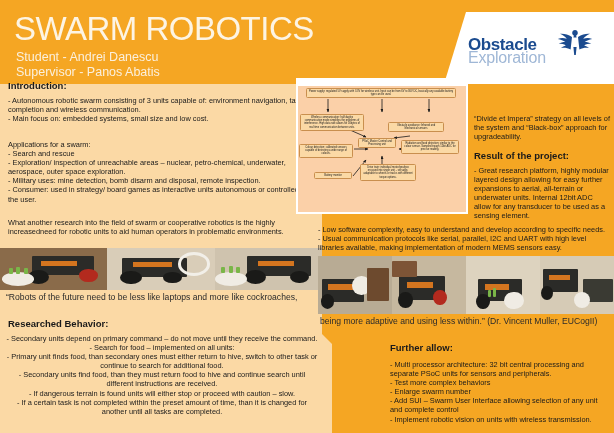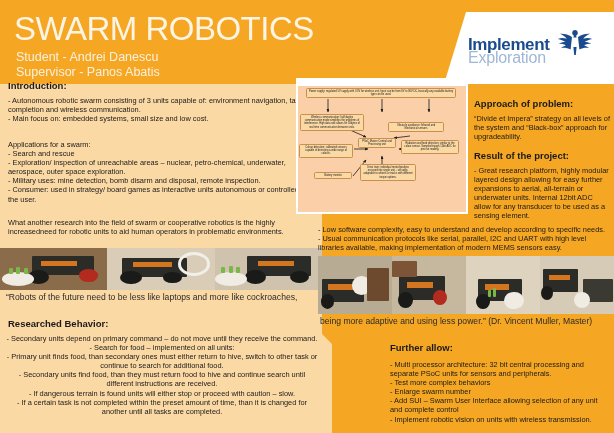--- a/index.html
+++ b/index.html
@@ -191,21 +191,21 @@
     <div id="logo-box">
       <svg id="logo-bird" width="46" height="34" viewBox="0 0 46 34">
         <g fill="#1b4b8f">
           <path d="M23 6 c-1.6 0-2.8 1.3-2.8 2.9 0 1.2 .7 2.2 1.7 2.6 l-.5 2.1 h3.2 l-.5-2.1 c1-.4 1.7-1.4 1.7-2.6 C25.8 7.3 24.6 6 23 6z"></path>
           <path d="M20 13 c-4-2.5-8-3.6-12-3.2 3 1.4 5.2 3 6.8 4.9 -3.2-.9-6.2-.9-9 .2 3 .5 5.5 1.5 7.5 3 -2.4 0-4.6 .5-6.6 1.7 2.8 .1 5.2 .7 7.1 1.8 -1.8 .4-3.4 1.2-4.8 2.4 3.6-.5 6.8 .1 9.6 1.7 z"></path>
           <path d="M26 13 c4-2.5 8-3.6 12-3.2 -3 1.4-5.2 3-6.8 4.9 3.2-.9 6.2-.9 9 .2 -3 .5-5.5 1.5-7.5 3 2.4 0 4.6 .5 6.6 1.7 -2.8 .1-5.2 .7-7.1 1.8 1.8 .4 3.4 1.2 4.8 2.4 -3.6-.5-6.8 .1-9.6 1.7 z"></path>
           <path d="M21.4 23 h3.2 l-.8 8 -1.6 0 z"></path>
         </g>
       </svg>
       <div id="logo-text">
-        <span id="logo-cov">Implement</span>
+        <span id="logo-cov">Obstacle</span>
         <span id="logo-uni">Exploration</span>
       </div>
     </div>
   </div>
 
   <div class="h-sec" id="intro-head">Introduction:</div>
   <div class="body-txt" id="intro-body" style="white-space:pre-line">- Autonomous robotic swarm consisting of 3 units capable of: environment navigation, task completion and wireless communication.
 - Main focus on: embedded systems, small size and low cost.</div>
   <div class="body-txt" id="apps-body" style="white-space:pre-line">Applications for a swarm:
 - Search and rescue
@@ -284,21 +284,20 @@
       <div class="dbox" id="dbox-wifi">Wireless communication: half duplex communication mode simplifies the problems of interference. High data rate allows for 16bytes of real time communication between units.</div>
       <div class="dbox" id="dbox-obst">Obstacle avoidance: Infrared and Mechanical sensors</div>
       <div class="dbox" id="dbox-psoc">PSoC Master Control and Processing unit</div>
       <div class="dbox" id="dbox-colour">Colour detection: calibrated sensors capable of detecting a wide range of colours.</div>
       <div class="dbox" id="dbox-rad">Radiation and food detection: similar to the colour sensor. Sampled trough 12bit ADC for precise reading.</div>
       <div class="dbox" id="dbox-batt">Battery monitor</div>
       <div class="dbox" id="dbox-drive">Drive train: individual motor/gearbox encased into single unit – versatile, adaptable to wheels or tracks with different torque options.</div>
     </div>
   </div>
 
-  <div class="h-sec" id="appr-head">Approach of problem:</div>
   <div class="body-txt" id="appr-body">“Divide et Impera” strategy on all levels of the system and “Black-box” approach for upgradeability.</div>
   <div class="h-sec" id="res-head">Result of the project:</div>
   <div class="body-txt" id="res-body">- Great research platform, highly modular layered design allowing for easy further expansions to aerial, all-terrain or underwater units. Internal 12bit ADC allow for any transducer to be used as a sensing element.</div>
 
   <div class="body-txt" id="mid-body" style="white-space:pre-line">- Low software complexity, easy to understand and develop according to specific needs.
 - Usual communication protocols like serial, parallel, I2C and UART with high level libraries available, making implementation of modern MEMS sensors easy.</div>
 
   <div id="photos-right">
     <div style="background:#b8ab94">
       <div class="ph">
@@ -332,21 +331,21 @@
       <div class="ph">
         <div class="rb-body" style="left:4%;top:22%;width:48%;height:40%"></div>
         <div class="rb-orange" style="left:12%;top:32%;width:28%;height:10%"></div>
         <div class="rb-wheel" style="left:2%;top:52%;width:16%;height:24%"></div>
         <div class="rb-body" style="left:58%;top:40%;width:40%;height:40%;background:#3a3a33"></div>
         <div class="rb-white" style="left:46%;top:62%;width:22%;height:28%"></div>
       </div>
     </div>
   </div>
 
-  <div id="quote2">being more adaptive and using less power.” (Dr. Vincent Muller, Master)</div>
+  <div id="quote2">being more adaptive and using less within.” (Dr. Vincent Muller, EUCogII)</div>
 
   <div class="h-sec" id="further-head">Further allow:</div>
   <div class="body-txt" id="further-body" style="white-space:pre-line">- Multi processor architecture: 32 bit central processing and separate PSoC units for sensors and peripherals.
 - Test more complex behaviors
 - Enlarge swarm number
 - Add SUI – Swarm User Interface allowing selection of any unit and complete control
 - Implement robotic vision on units with wireless transmission.</div>
 
 </div>
 

